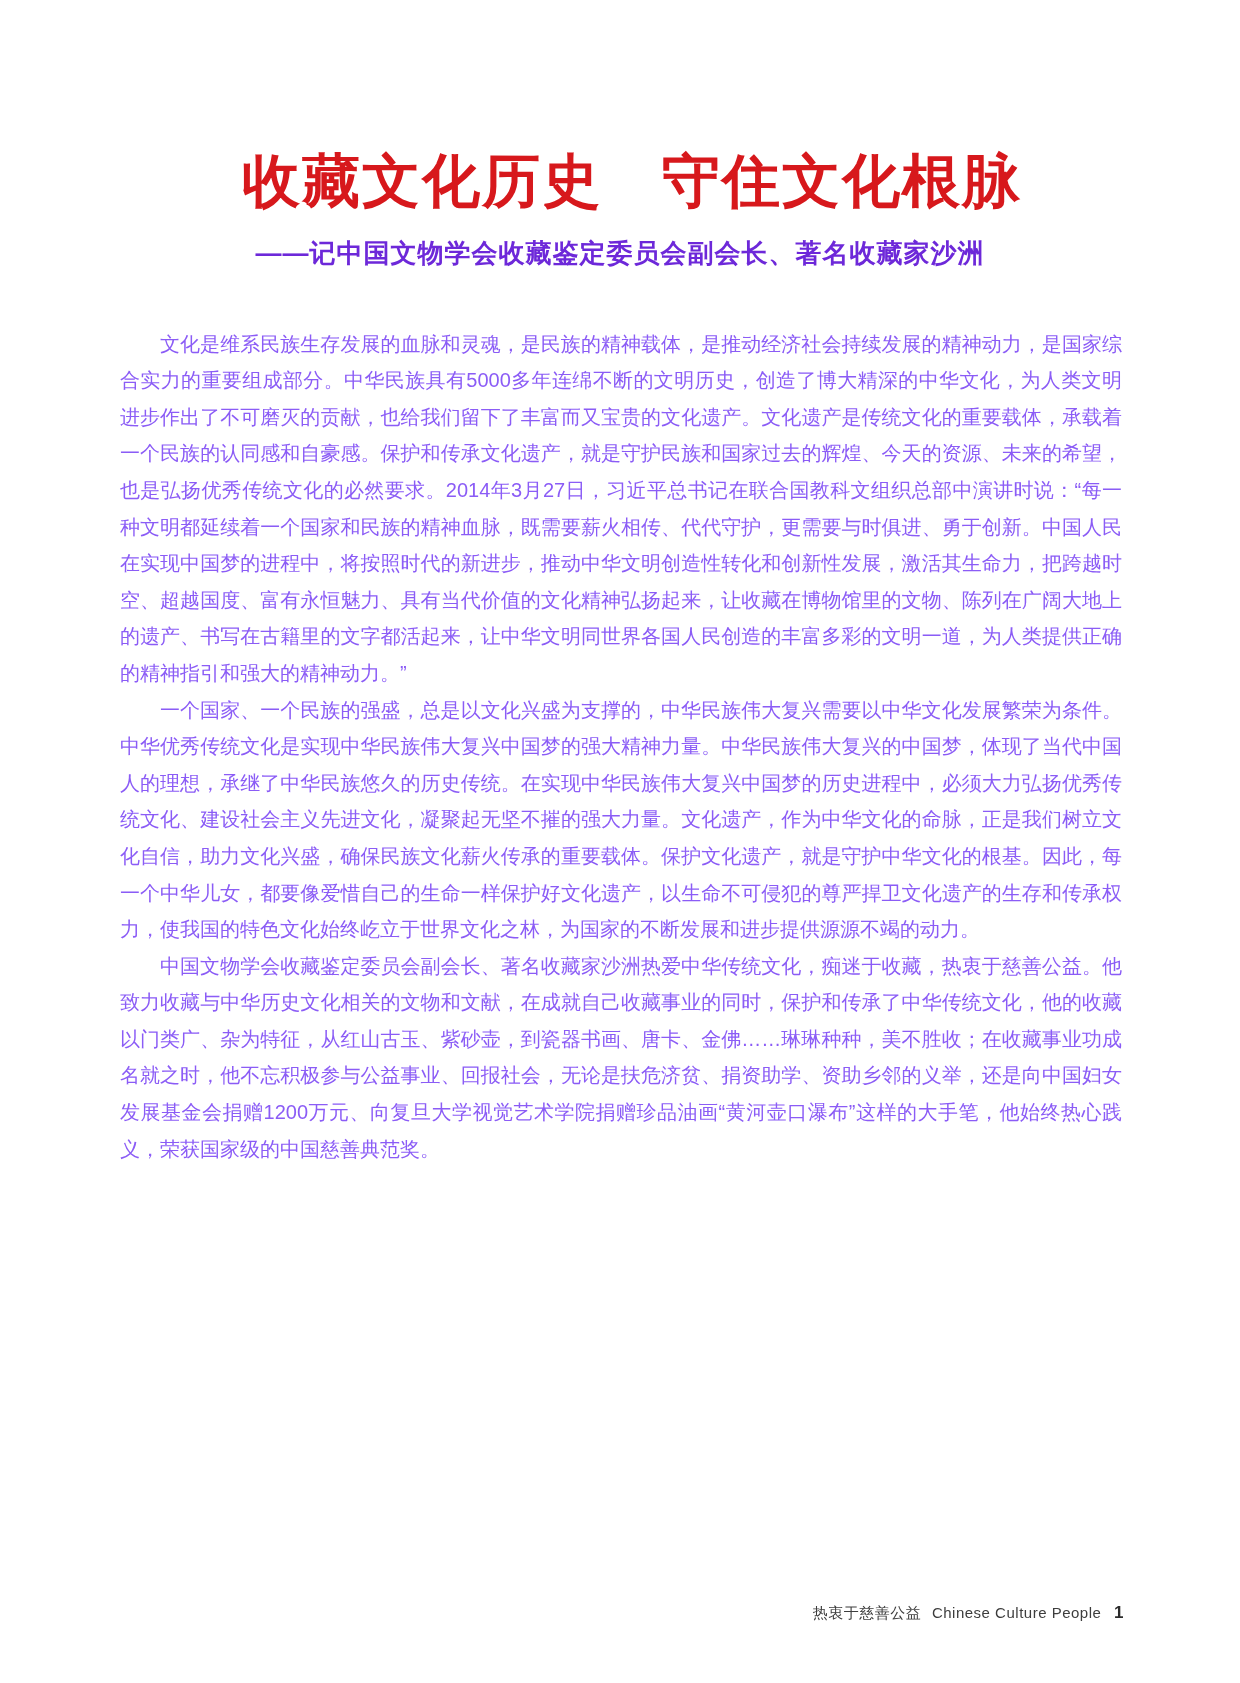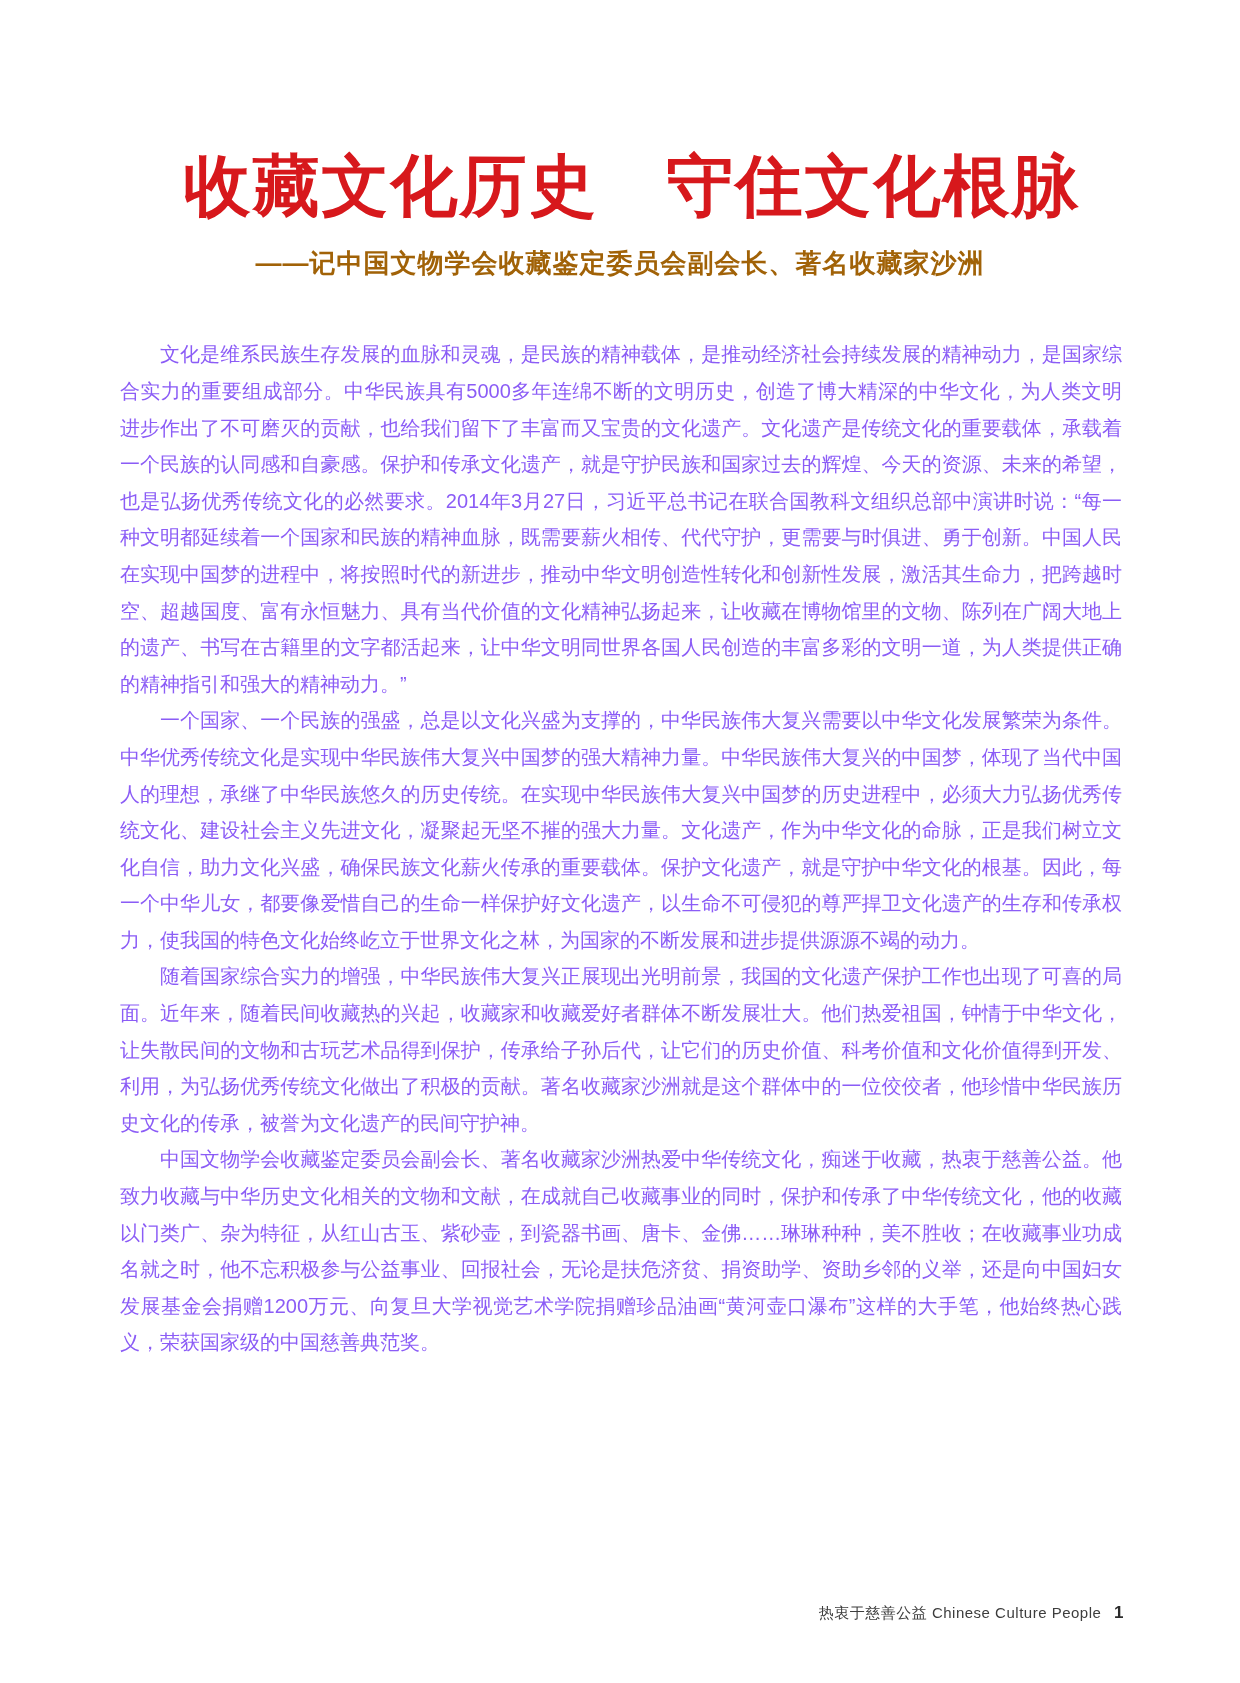--- a/index.html
+++ b/index.html
@@ -17,33 +17,33 @@
     background: #ffffff;
     font-family: "Liberation Sans", sans-serif;
     overflow: hidden;
   }
   .article-header {
     padding-top: 146px;
     text-align: center;
   }
   .article-title {
     margin: 0;
-    font-size: 67px;
+    font-size: 58px;
     font-weight: bold;
     color: #d7181c;
     line-height: 1.2;
     letter-spacing: 2px;
     white-space: nowrap;
     padding-left: 24px;
   }
   .article-subtitle {
     margin: 20px 0 11px 0;
     font-size: 26px;
     font-weight: bold;
-    color: #a16207;
+    color: #6d28d9;
     letter-spacing: 1px;
   }
   .article-body {
     margin-top: 55px;
     padding: 0 118px 0 120px;
   }
   .article-body p {
     margin: 0;
     font-size: 20px;
     line-height: 36.6px;
@@ -55,20 +55,21 @@
   .page-footer {
     position: absolute;
     right: 116px;
     bottom: 60px;
     font-size: 15px;
     color: #3d3d3d;
     letter-spacing: 0.5px;
     white-space: nowrap;
   }
   .page-footer .journal-en {
+    margin-left: 6px;
   }
   .page-footer .page-number {
     margin-left: 8px;
     font-size: 17px;
     font-weight: bold;
     color: #2b2b2b;
   }
 </style>
 </head>
 <body>
@@ -76,21 +77,20 @@
 <div class="page">
 
   <header class="article-header">
     <h1 class="article-title">收藏文化历史　守住文化根脉</h1>
     <h2 class="article-subtitle">——记中国文物学会收藏鉴定委员会副会长、著名收藏家沙洲</h2>
   </header>
 
   <main class="article-body">
     <p>文化是维系民族生存发展的血脉和灵魂，是民族的精神载体，是推动经济社会持续发展的精神动力，是国家综合实力的重要组成部分。中华民族具有5000多年连绵不断的文明历史，创造了博大精深的中华文化，为人类文明进步作出了不可磨灭的贡献，也给我们留下了丰富而又宝贵的文化遗产。文化遗产是传统文化的重要载体，承载着一个民族的认同感和自豪感。保护和传承文化遗产，就是守护民族和国家过去的辉煌、今天的资源、未来的希望，也是弘扬优秀传统文化的必然要求。2014年3月27日，习近平总书记在联合国教科文组织总部中演讲时说：“每一种文明都延续着一个国家和民族的精神血脉，既需要薪火相传、代代守护，更需要与时俱进、勇于创新。中国人民在实现中国梦的进程中，将按照时代的新进步，推动中华文明创造性转化和创新性发展，激活其生命力，把跨越时空、超越国度、富有永恒魅力、具有当代价值的文化精神弘扬起来，让收藏在博物馆里的文物、陈列在广阔大地上的遗产、书写在古籍里的文字都活起来，让中华文明同世界各国人民创造的丰富多彩的文明一道，为人类提供正确的精神指引和强大的精神动力。”</p>
     <p>一个国家、一个民族的强盛，总是以文化兴盛为支撑的，中华民族伟大复兴需要以中华文化发展繁荣为条件。中华优秀传统文化是实现中华民族伟大复兴中国梦的强大精神力量。中华民族伟大复兴的中国梦，体现了当代中国人的理想，承继了中华民族悠久的历史传统。在实现中华民族伟大复兴中国梦的历史进程中，必须大力弘扬优秀传统文化、建设社会主义先进文化，凝聚起无坚不摧的强大力量。文化遗产，作为中华文化的命脉，正是我们树立文化自信，助力文化兴盛，确保民族文化薪火传承的重要载体。保护文化遗产，就是守护中华文化的根基。因此，每一个中华儿女，都要像爱惜自己的生命一样保护好文化遗产，以生命不可侵犯的尊严捍卫文化遗产的生存和传承权力，使我国的特色文化始终屹立于世界文化之林，为国家的不断发展和进步提供源源不竭的动力。</p>
-    <p>随着国家综合实力的增强，中华民族伟大复兴正展现出光明前景，我国的文化遗产保护工作也出现了可喜的局面。近年来，随着民间收藏热的兴起，收藏家和收藏爱好者群体不断发展壮大。他们热爱祖国，钟情于中华文化，让失散民间的文物和古玩艺术品得到保护，传承给子孙后代，让它们的历史价值、科考价值和文化价值得到开发、利用，为弘扬优秀传统文化做出了积极的贡献。著名收藏家沙洲就是这个群体中的一位佼佼者，他珍惜中华民族历史文化的传承，被誉为文化遗产的民间守护神。</p>
     <p>中国文物学会收藏鉴定委员会副会长、著名收藏家沙洲热爱中华传统文化，痴迷于收藏，热衷于慈善公益。他致力收藏与中华历史文化相关的文物和文献，在成就自己收藏事业的同时，保护和传承了中华传统文化，他的收藏以门类广、杂为特征，从红山古玉、紫砂壶，到瓷器书画、唐卡、金佛……琳琳种种，美不胜收；在收藏事业功成名就之时，他不忘积极参与公益事业、回报社会，无论是扶危济贫、捐资助学、资助乡邻的义举，还是向中国妇女发展基金会捐赠1200万元、向复旦大学视觉艺术学院捐赠珍品油画“黄河壶口瀑布”这样的大手笔，他始终热心践义，荣获国家级的中国慈善典范奖。</p>
   </main>
 
   <footer class="page-footer">
     <span class="journal-cn">热衷于慈善公益</span>
     <span class="journal-en">Chinese Culture People</span>
     <span class="page-number">1</span>
   </footer>
 
 </div>

